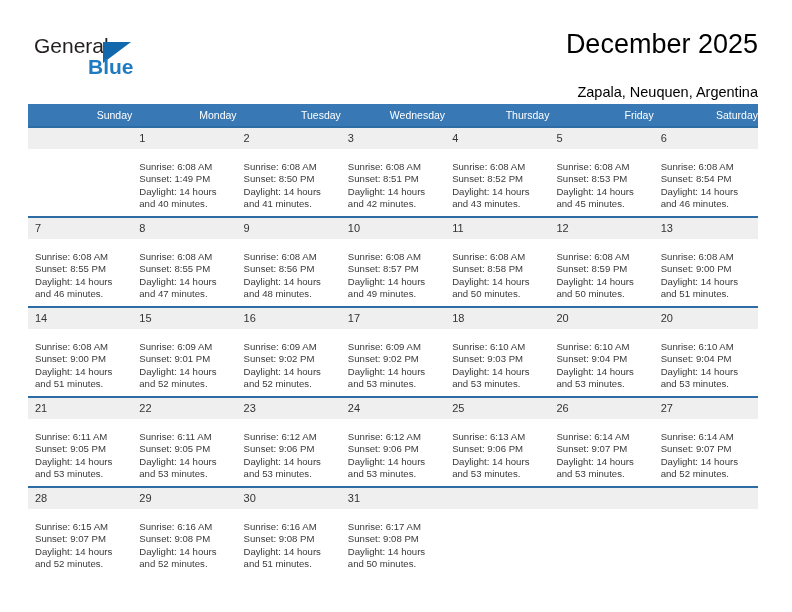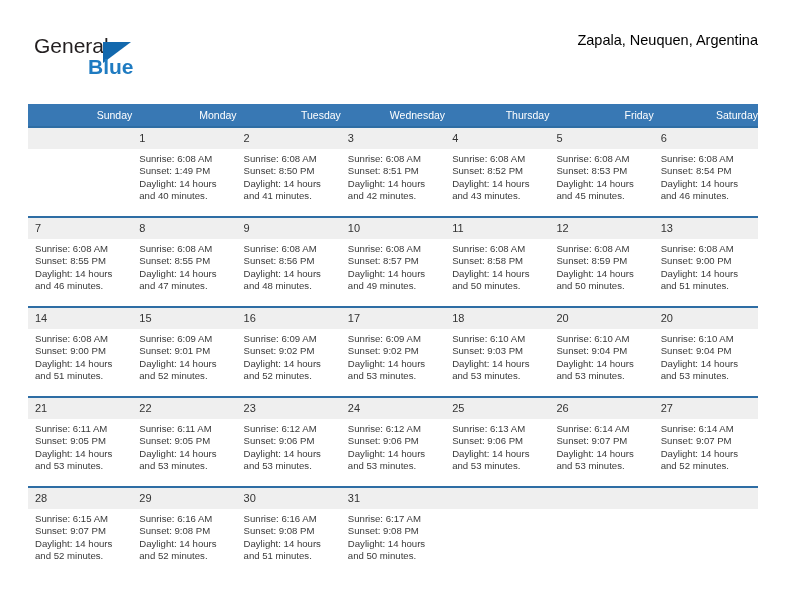--- a/index.html
+++ b/index.html
@@ -73,21 +73,21 @@
     font-size: 27px;
     color: #000000;
     line-height: 32px;
     white-space: nowrap;
     font-weight: normal;
   }
   .cal-subtitle {
     font-size: 14.5px;
     color: #000000;
     line-height: 20px;
-    margin-top: 2px;
+    margin-top: 22px;
     white-space: nowrap;
   }
 
   
   .calendar {
     position: absolute;
     left: 28px;
     top: 104px;
     width: 730px;
     border-collapse: collapse;
@@ -119,21 +119,21 @@
     font-size: 11px;
     color: #333333;
     padding: 4px 0 4px 7px;
     height: 13px;
     line-height: 13px;
   }
   .daynum.empty {
     color: transparent;
   }
   .details {
-    padding: 4px 6px 0 7px;
+    padding: 12px 6px 0 7px;
     font-size: 9.6px;
     line-height: 12.4px;
     color: #3a3a3a;
   }
   .details div {
     white-space: nowrap;
   }
 </style>
 </head>
 <body>
@@ -142,20 +142,21 @@
 
   <div class="header">
 
     <div class="logo">
       <span class="logo-general">General</span>
       <span class="logo-triangle"></span>
       <span class="logo-blue">Blue</span>
     </div>
 
     <div class="title-block">
+      <div class="cal-title">December 2025</div>
       <div class="cal-subtitle">Zapala, Neuquen, Argentina</div>
     </div>
 
   </div>
 
   <table class="calendar">
     <thead>
       <tr>
         <th>Sunday</th>
         <th>Monday</th>

